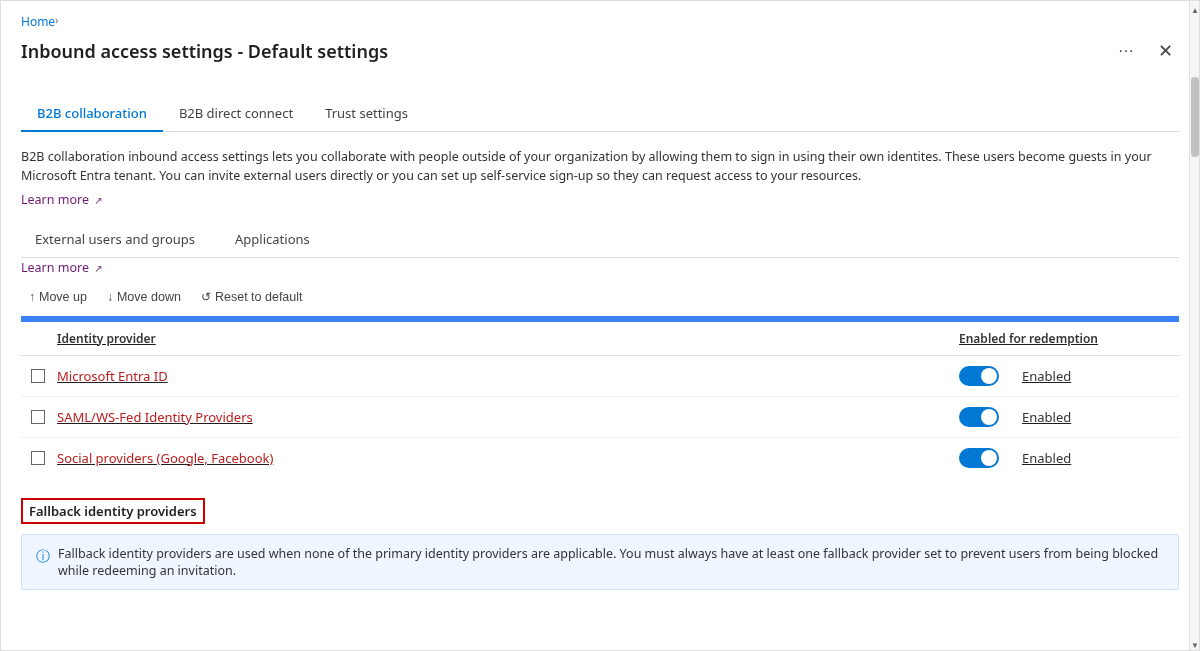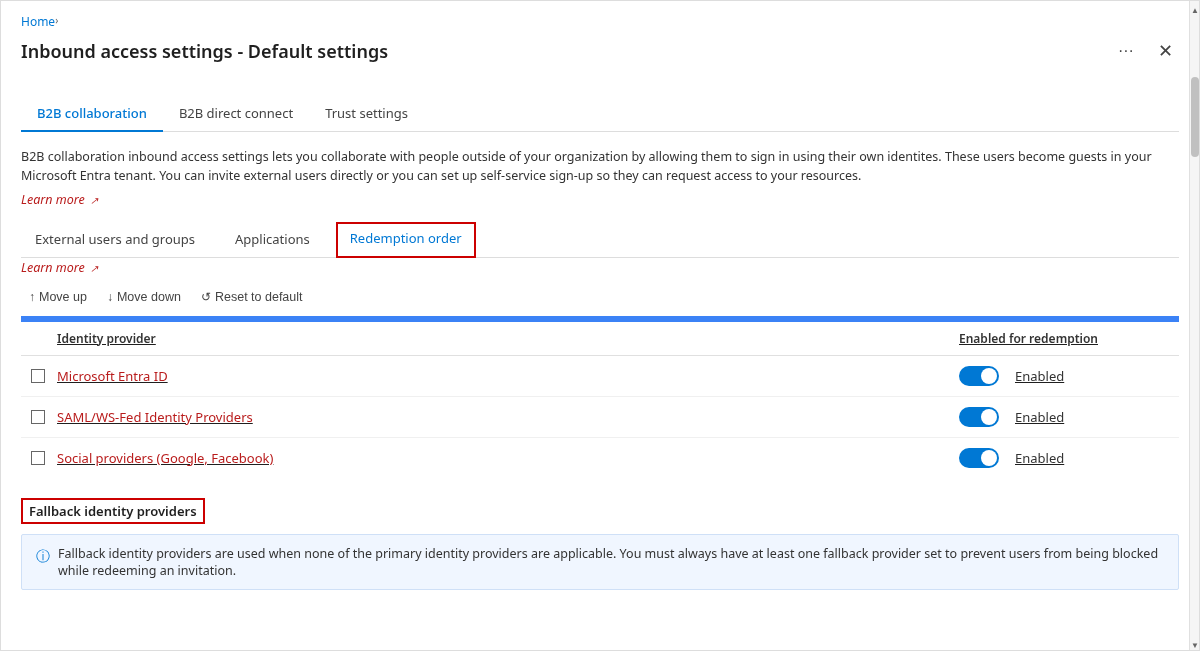--- a/index.html
+++ b/index.html
@@ -95,24 +95,23 @@
       overflow-y: auto;
       height: calc(651px - 100px);
     }
     .description-text {
       font-size: 12.5px;
       color: #333;
       line-height: 1.5;
       margin-bottom: 4px;
     }
     .learn-more {
-      color: #b91c1c;
+      color: #701a75;
       text-decoration: none;
       font-size: 12.5px;
-      font-style: italic;
     }
     .learn-more-icon {
       font-size: 10px;
       margin-left: 2px;
     }
     
     .sub-tab-bar {
       display: flex;
       gap: 12px;
       border-bottom: 1px solid #ddd;
@@ -202,21 +201,21 @@
       margin-left: 10px;
     }
     .provider-name {
       font-size: 13px;
       color: #b91c1c;
       flex: 1;
     }
     .toggle-row {
       display: flex;
       align-items: center;
-      gap: 16px;
+      gap: 23px;
       width: 220px;
     }
     .toggle {
       position: relative;
       display: inline-block;
       width: 40px;
       height: 20px;
     }
     .toggle-slider {
       position: absolute;
@@ -327,21 +326,20 @@
     <p class="description-text">B2B collaboration inbound access settings lets you collaborate with people outside of your organization by allowing them to sign in using their own identites. These users become guests in your Microsoft Entra tenant. You can invite external users directly or you can set up self-service sign-up so they can request access to your resources.</p>
     <a href="#" class="learn-more">
       <span>Learn more</span>
       <span class="learn-more-icon">↗</span>
     </a>
 
     
     <div class="sub-tab-bar">
       <div class="sub-tab">External users and groups</div>
       <div class="sub-tab">Applications</div>
-      <div class="sub-tab bordered active">Redemption order</div>
     </div>
 
     
     <div class="section">
       <a href="#" class="learn-more">
         <span>Learn more</span>
         <span class="learn-more-icon">↗</span>
       </a>
 
       

